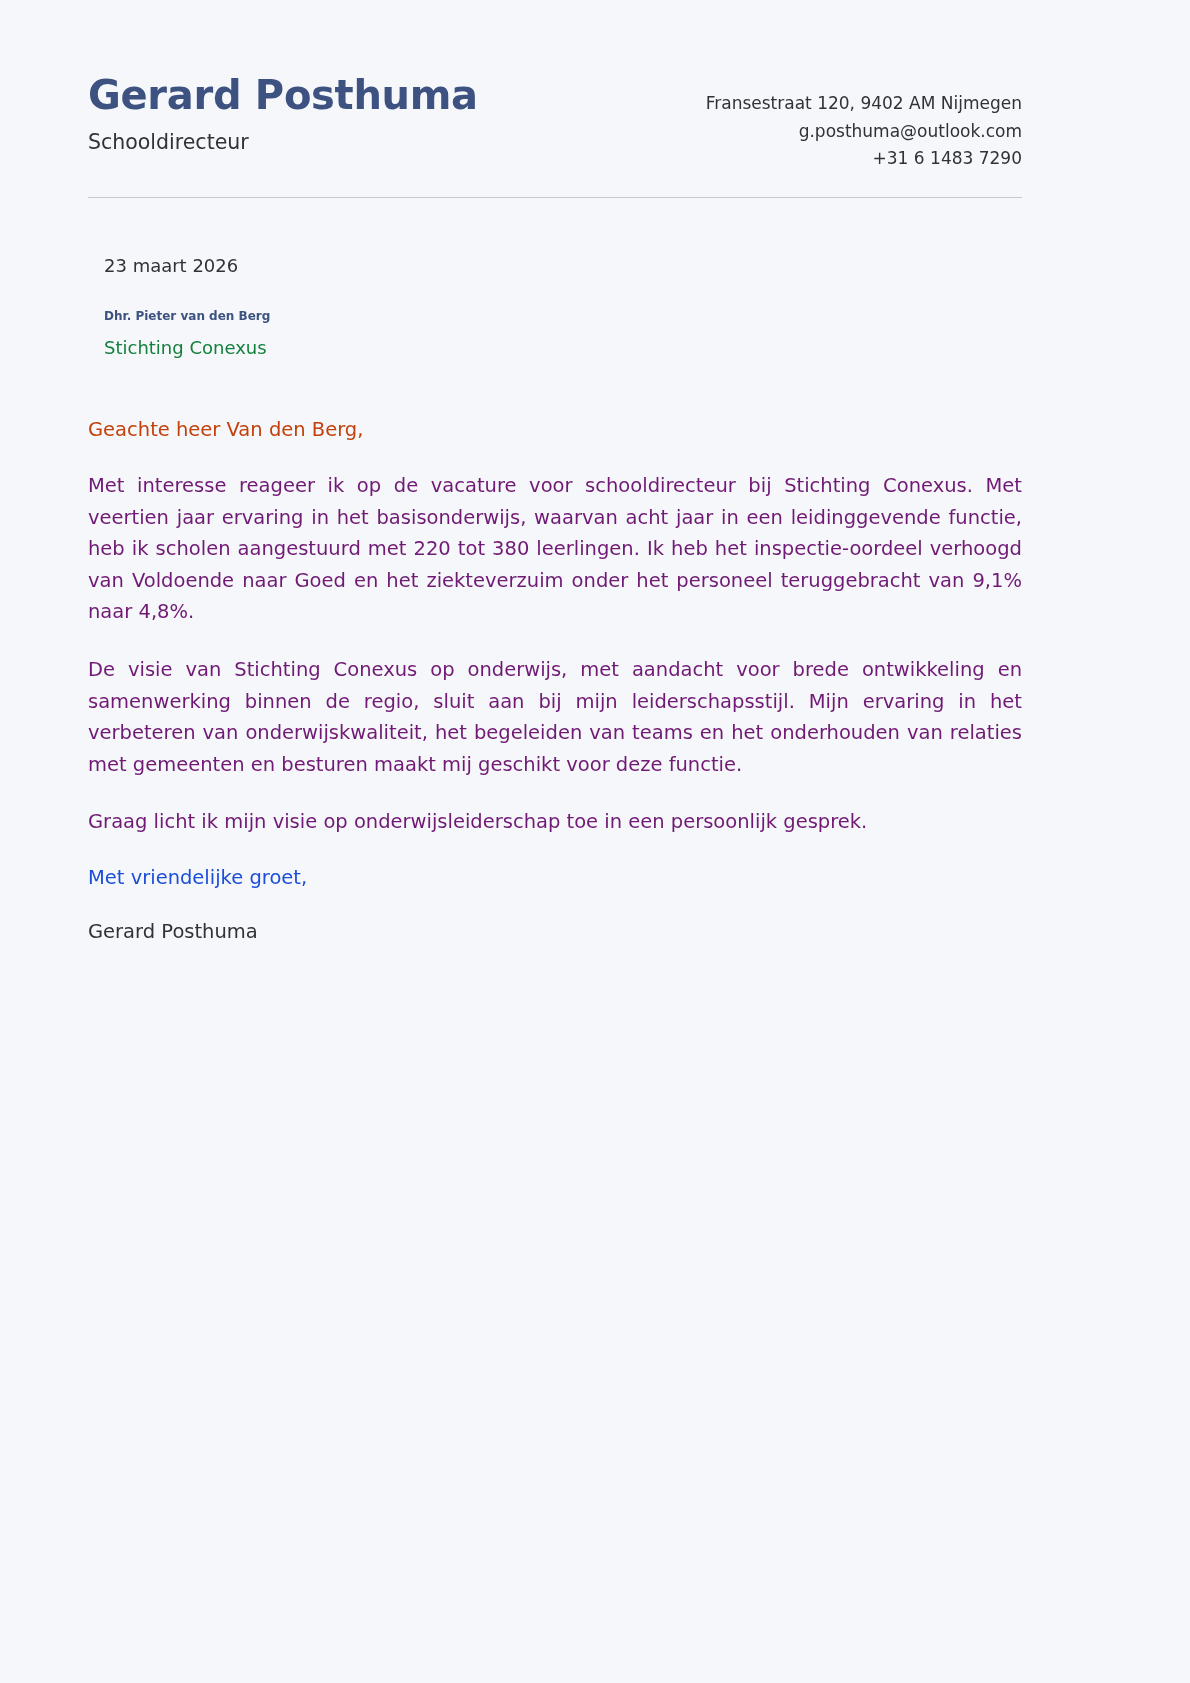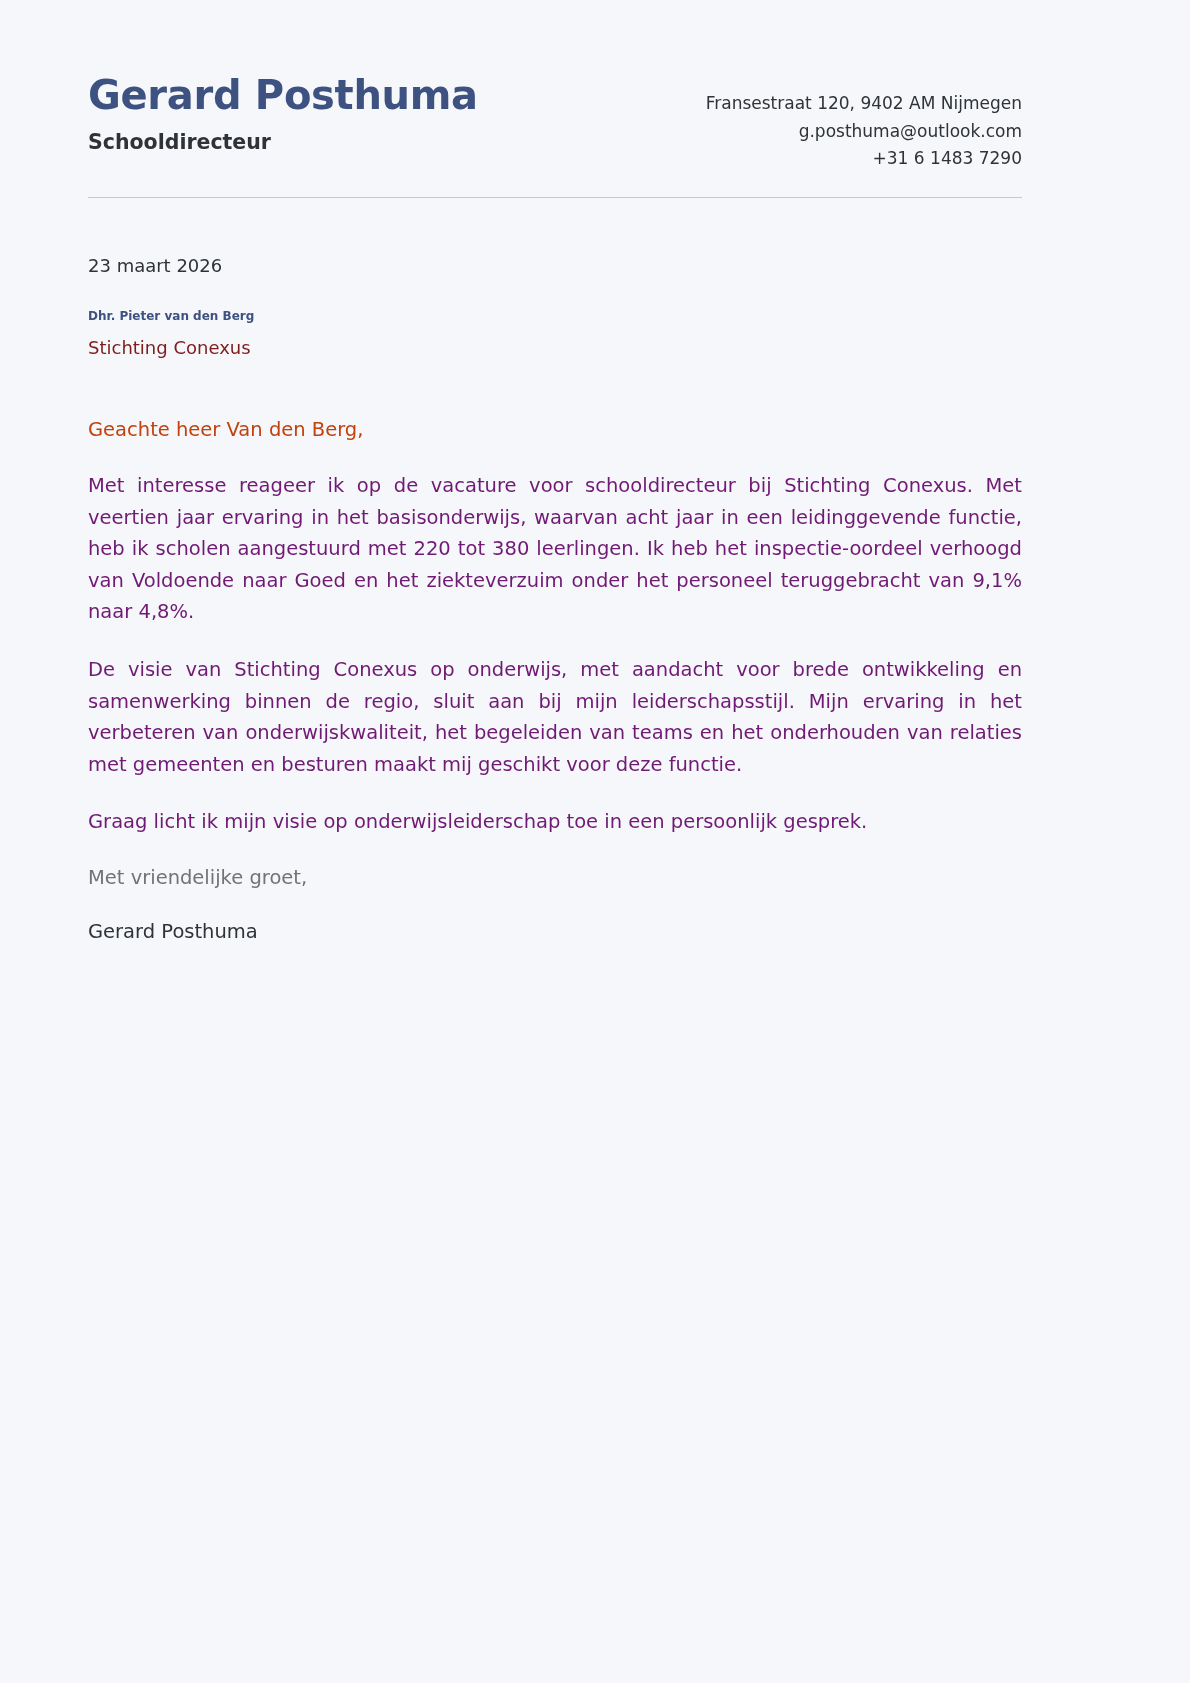--- a/index.html
+++ b/index.html
@@ -42,21 +42,21 @@
     font-size: 40px;
     font-weight: 700;
     color: #3d5280;
     letter-spacing: -0.3px;
     line-height: 1.12;
     margin: 0;
     white-space: nowrap;
   }
   .job-title {
     font-size: 20.5px;
-    font-weight: 700;
+    font-weight: 400;
     color: #2f3337;
     margin: 12px 0 0 0;
     line-height: 1.2;
   }
   .contact {
     flex: 0 0 auto;
     text-align: right;
     padding-top: 20px;
   }
   .contact-line {
@@ -67,36 +67,37 @@
   }
   .rule {
     border: 0;
     border-top: 1px solid #c3c9d2;
     margin: 24px 0 0 0;
     width: 934px;
   }
   
   .meta {
     padding-top: 55px;
+    margin-left: 16px;
   }
   .date {
     font-size: 18px;
     color: #2f3337;
     line-height: 1.4;
   }
   .recipient-name {
     font-size: 12px;
     font-weight: 700;
     color: #3d5280;
     line-height: 1.4;
     margin-top: 30px;
   }
   .recipient-org {
     font-size: 18px;
-    color: #7f1d1d;
+    color: #15803d;
     line-height: 1.4;
     margin-top: 10px;
   }
   
   .body-copy {
     padding-top: 48px;
   }
   .salutation {
     font-size: 19.5px;
     color: #c2410c;
@@ -109,21 +110,21 @@
     line-height: 1.62;
     margin: 0 0 26px 0;
     text-align: justify;
     text-justify: inter-word;
   }
   .para.last-of-block {
     text-align: left;
   }
   .closing {
     font-size: 19.5px;
-    color: #737373;
+    color: #1d4ed8;
     line-height: 1.45;
     margin: 0 0 26px 0;
   }
   .signature {
     font-size: 19.5px;
     color: #2f3337;
     line-height: 1.45;
     margin: 0;
   }
 </style>

